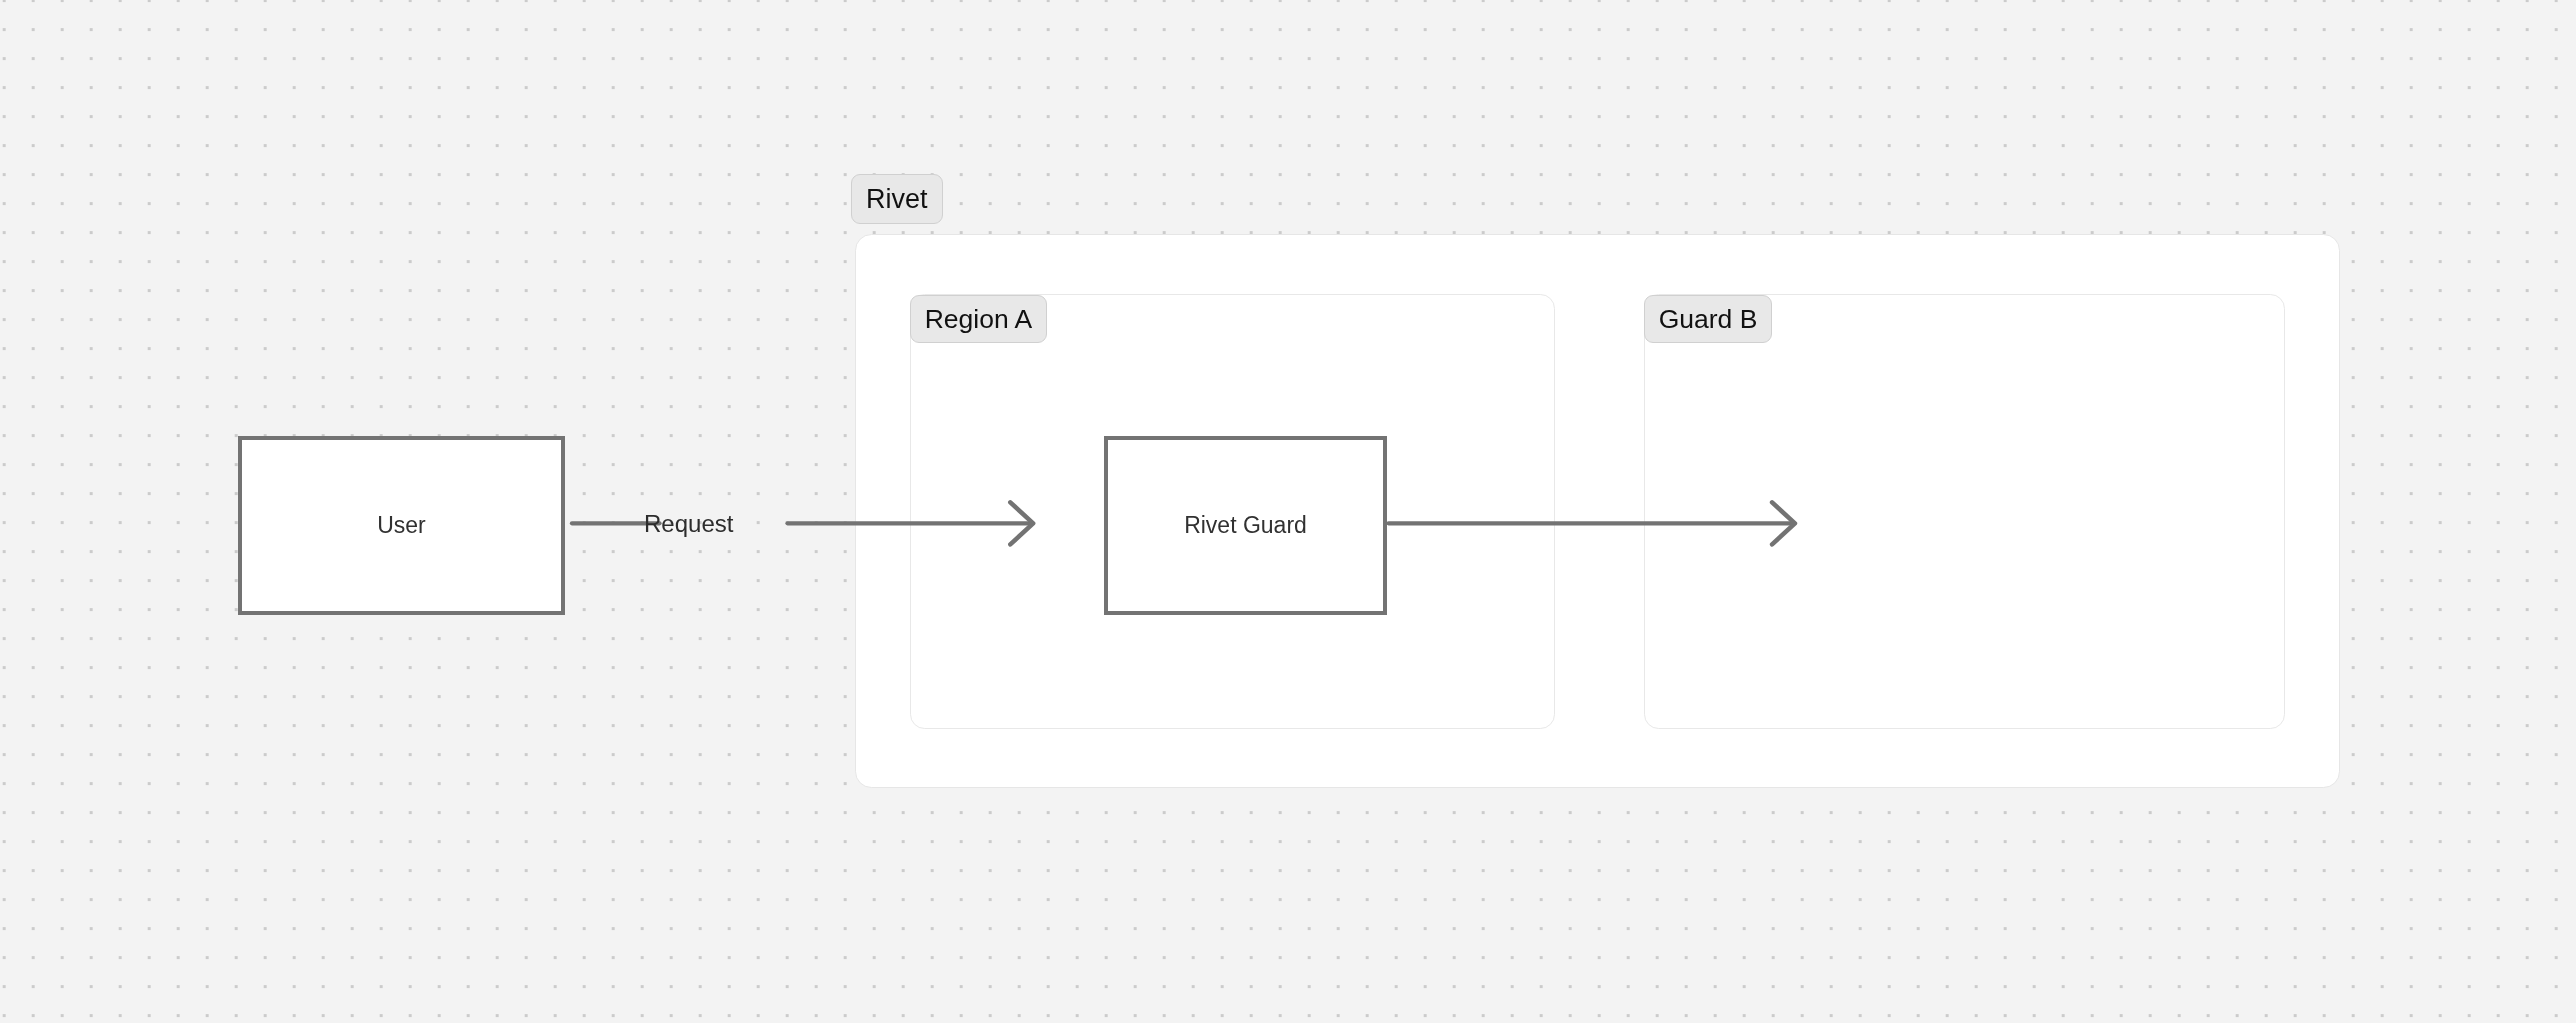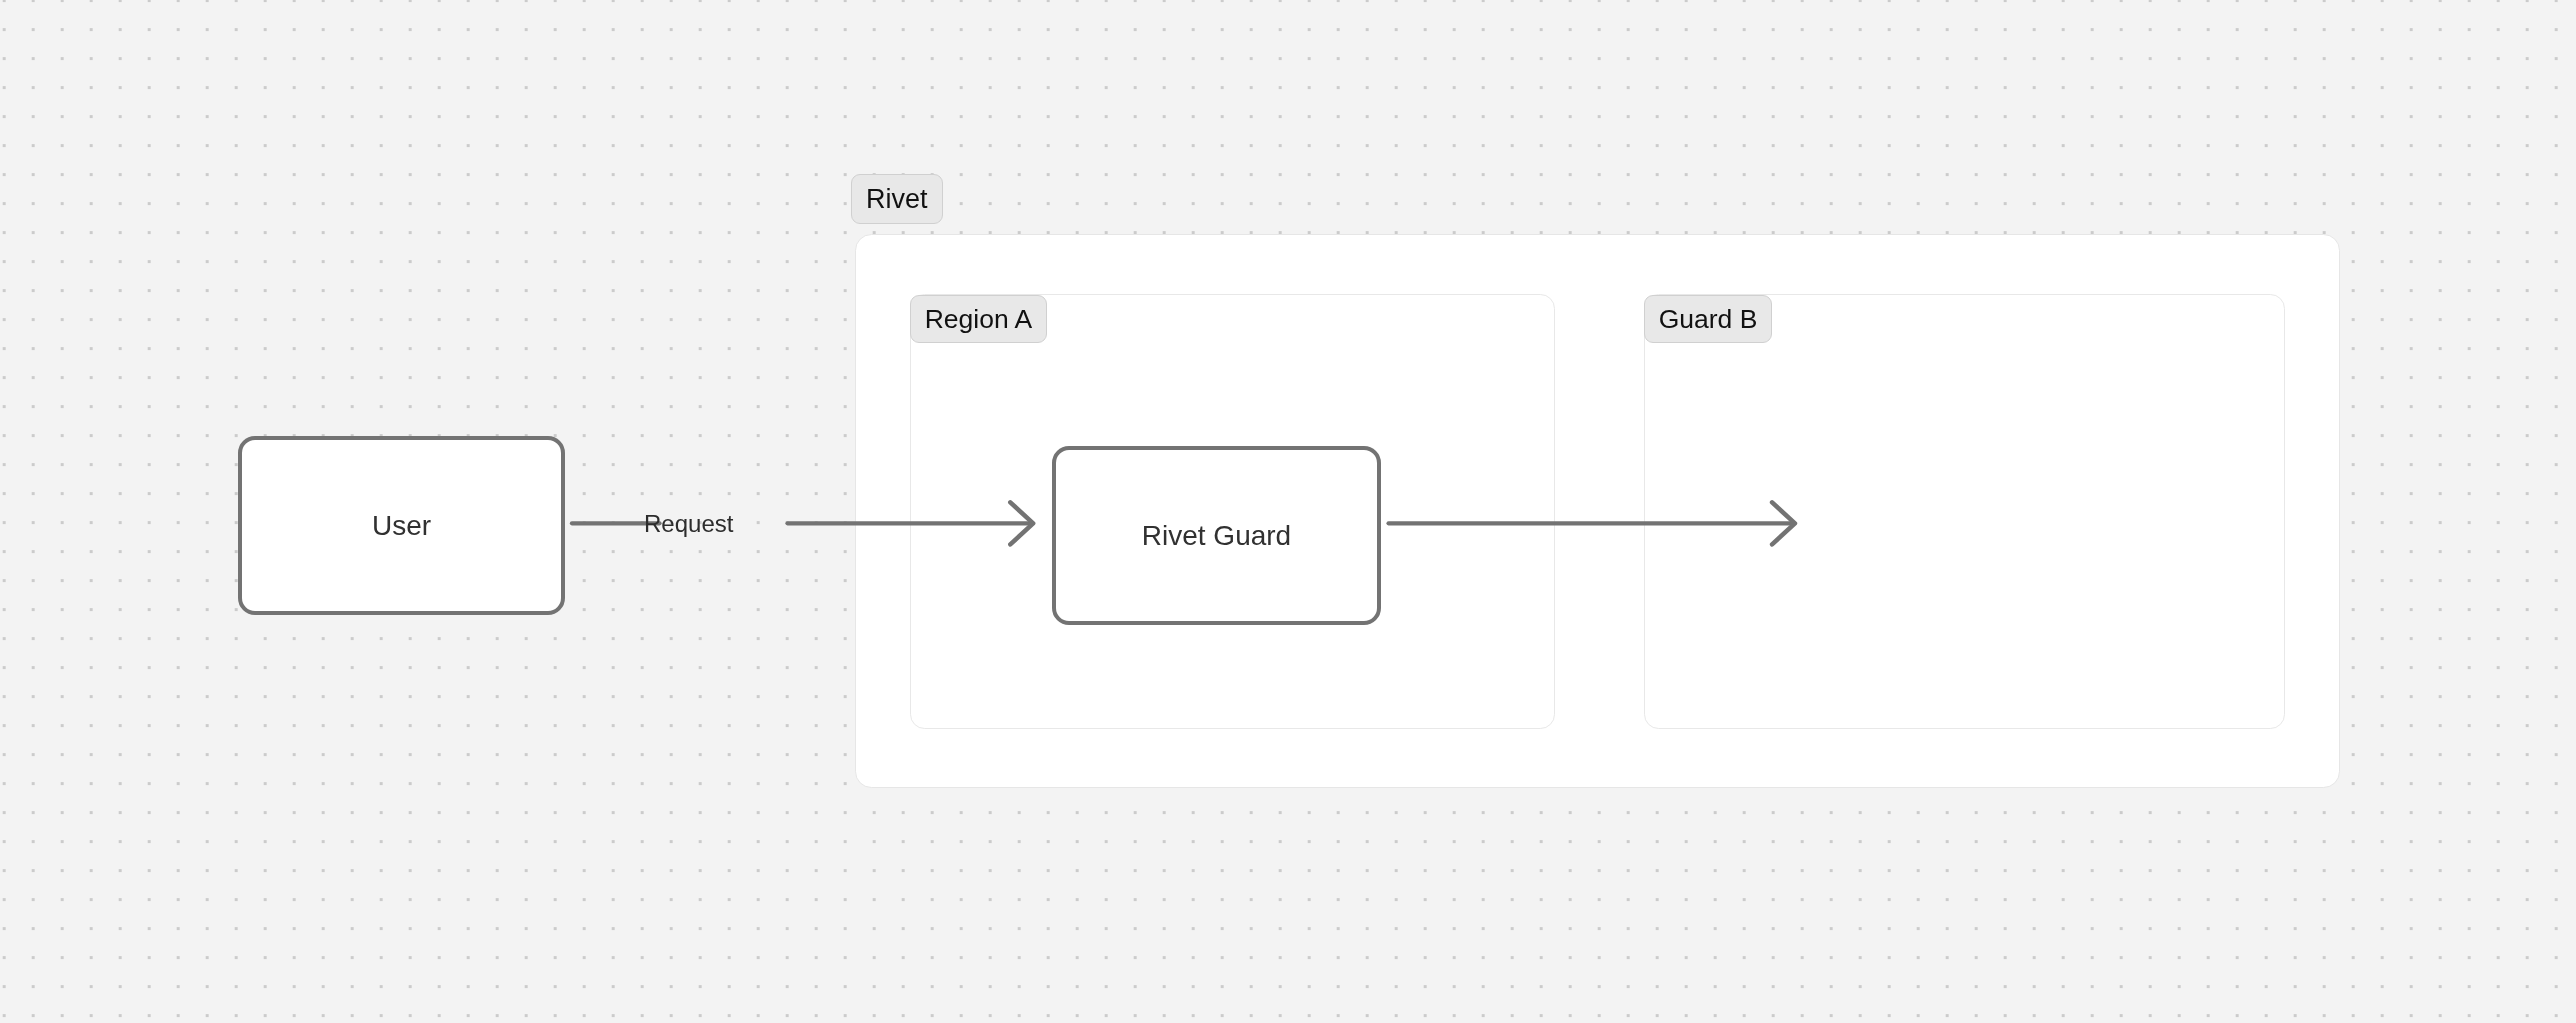--- a/index.html
+++ b/index.html
@@ -84,32 +84,32 @@
   #region-a-box { left: 910px; width: 645px; }
   #region-b-box { left: 1644px; width: 641px; }
 
   
   .node {
     position: absolute;
     top: 436px;
     height: 179px;
     background: #ffffff;
     border: 4.6px solid #737373;
-    border-radius: 17px;
+    border-radius: 0;
     box-sizing: border-box;
     display: flex;
     align-items: center;
     justify-content: center;
     color: #313131;
-    font-size: 28px;
+    font-size: 23px;
     z-index: 6;
     white-space: nowrap;
   }
   #node-user { left: 238px; width: 327px; }
-  #node-rivet-guard { left: 1052px; width: 329px; margin-top: 10px; }
+  #node-rivet-guard { left: 1104px; width: 283px; }
   #node-rivet-container { left: 1814px; width: 329px; }
 
   
   #edges {
     position: absolute;
     left: 0;
     top: 0;
     width: 2576px;
     height: 1023px;
     z-index: 7;

